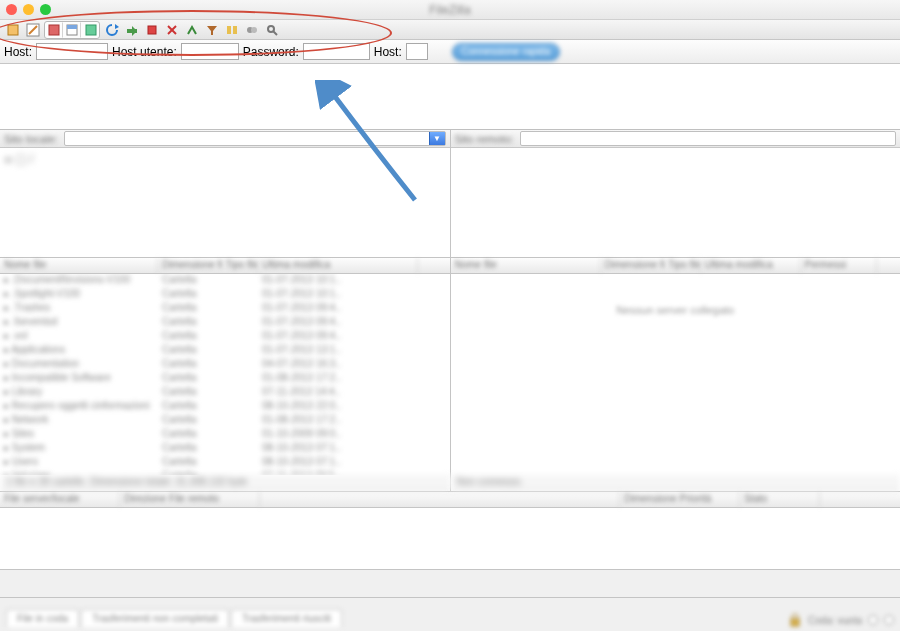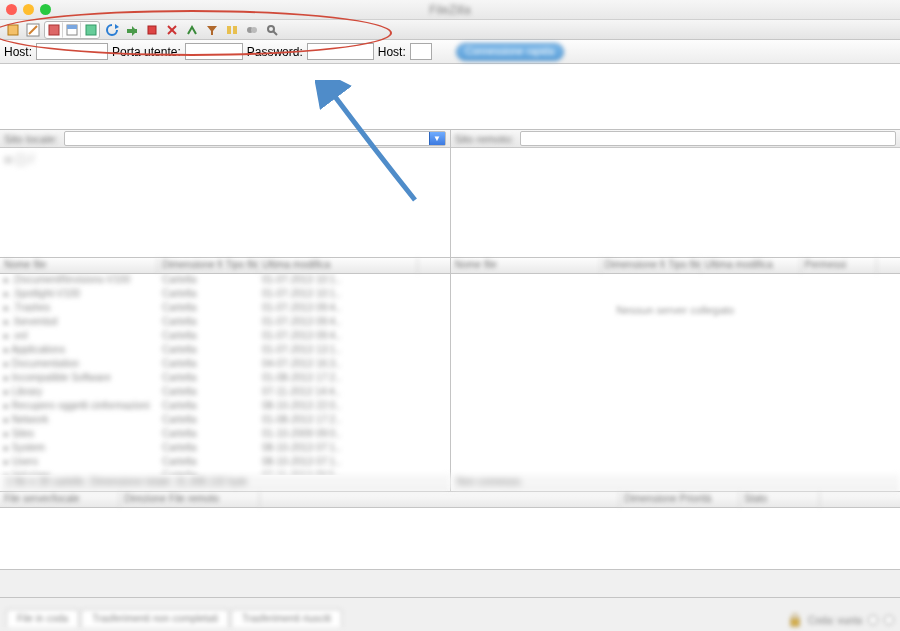--- a/index.html
+++ b/index.html
@@ -287,21 +287,21 @@
     <svg width="14" height="14">
         <circle cx="6" cy="6" r="3" fill="none" stroke="#777" stroke-width="2"></circle>
         <line x1="8" y1="8" x2="12" y2="12" stroke="#777" stroke-width="2"></line>
       </svg>
   </div>
 </div>
 
 <div class="quickbar">
   <label>Host:</label>
   <input id="host-in" value="" style="">
-  <label>Porta utente:</label>
+  <label>Host utente:</label>
   <input id="user-in" value="" style="">
   <label>Password:</label>
   <input id="pass-in" type="password" value="" style="">
   <label>Host:</label>
   <input id="port-in" value="" style="">
   <button class="connect-btn">Connessione rapida</button>
 </div>
 
 <div class="annot-ellipse"></div>
 <svg class="annot-arrow" width="120" height="130">

